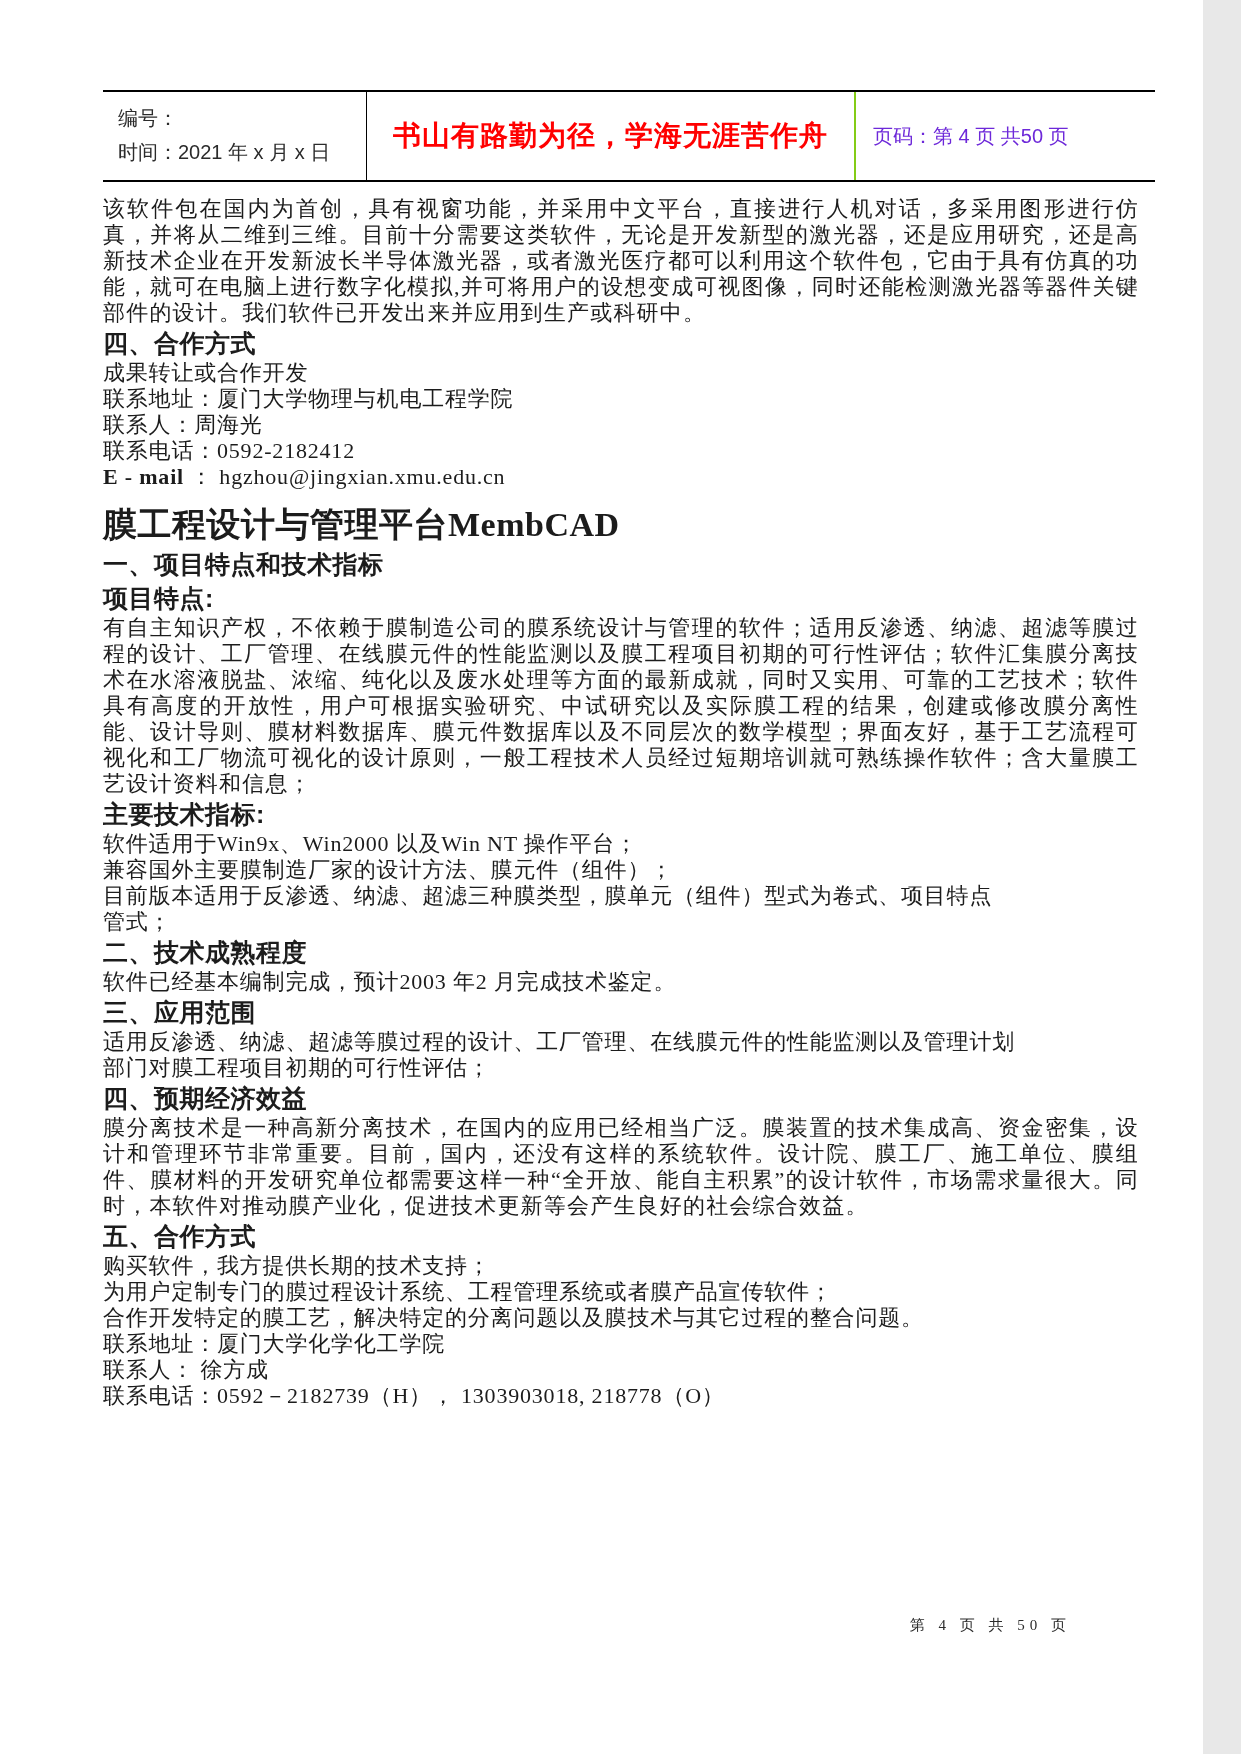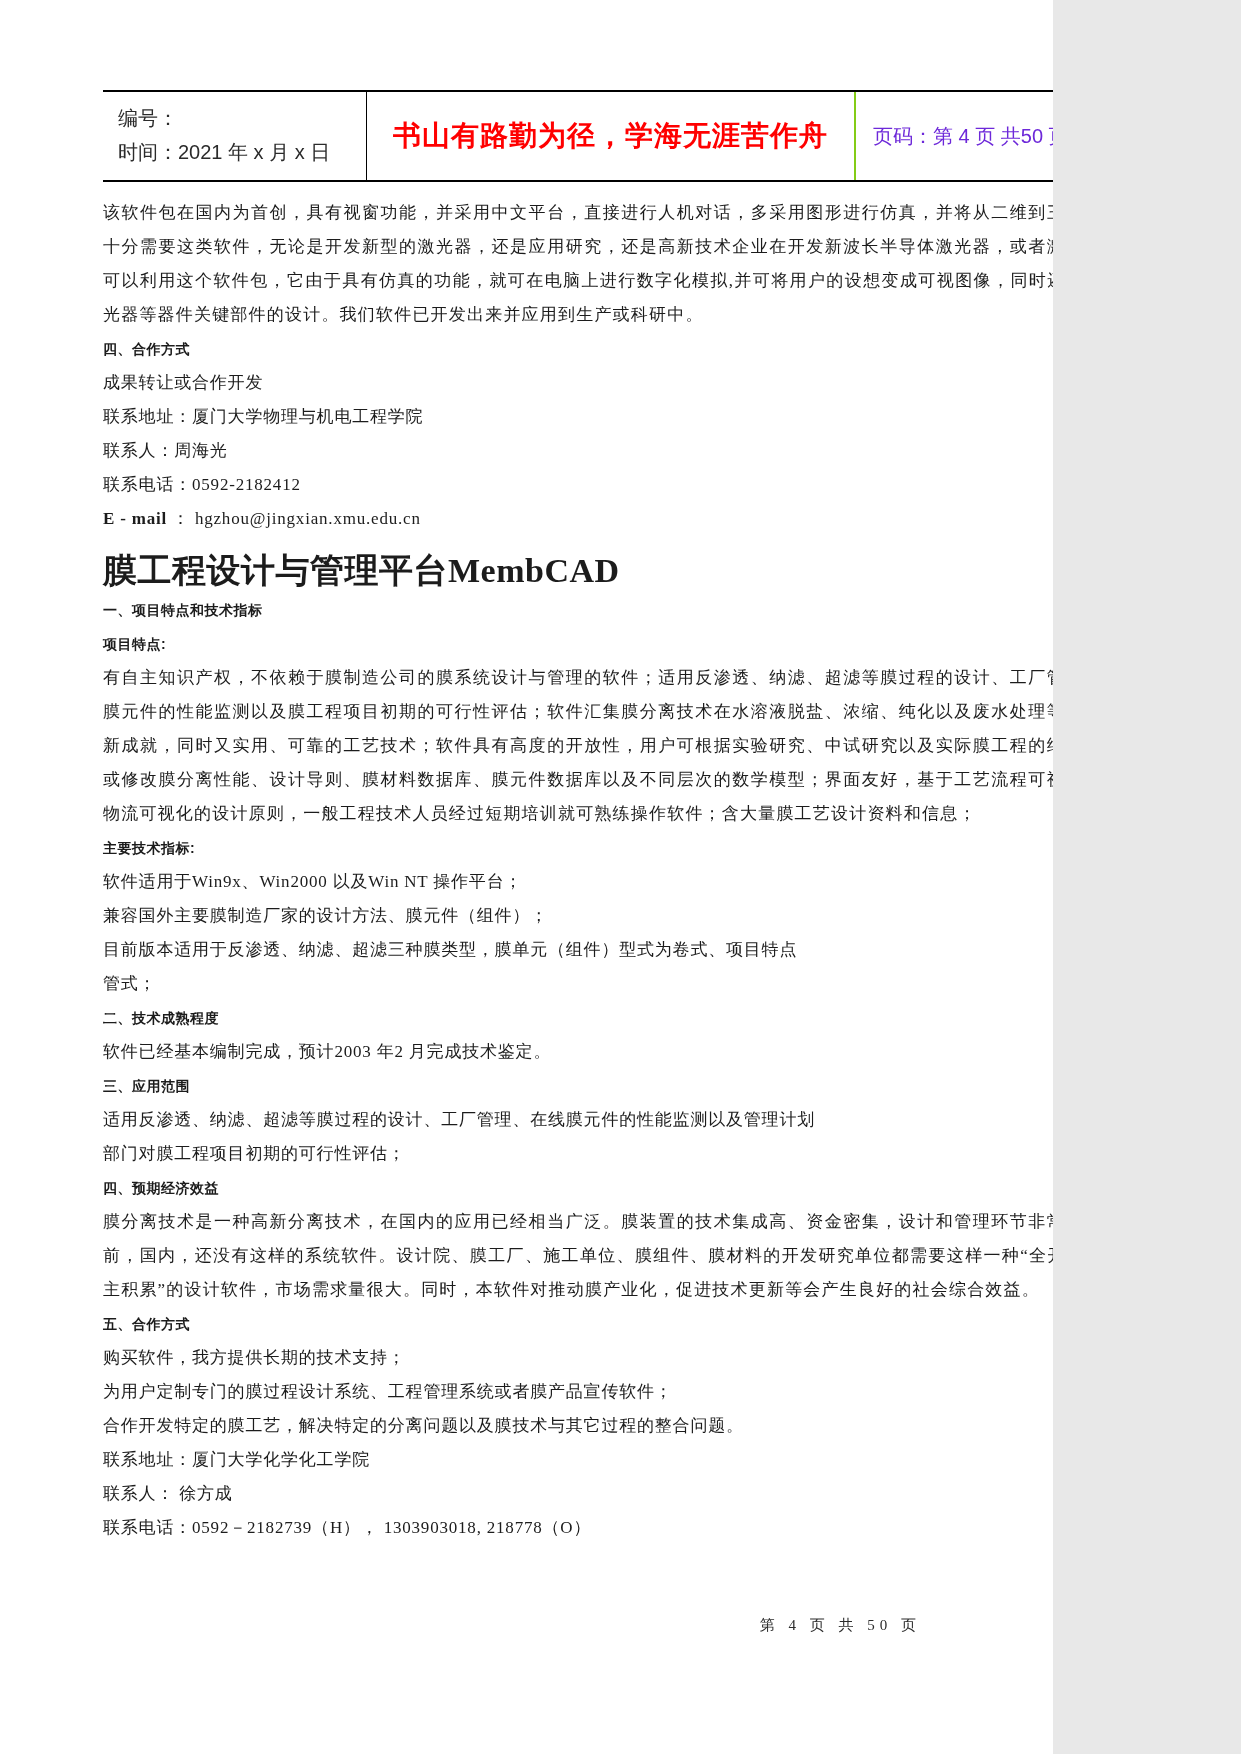--- a/index.html
+++ b/index.html
@@ -1,19 +1,19 @@
 <!DOCTYPE html>
 <html><head>
 <meta charset="utf-8">
 <style>
   * { margin:0; padding:0; box-sizing:border-box; }
   html,body { background:#e8e8e8; }
   .page {
     position:relative;
-    width:1053px; height:1754px;
+    width:1203px; height:1754px;
     background:#ffffff;
     font-family:"Liberation Serif","DejaVu Serif",serif;
     color:#1c1c1c;
     overflow:hidden;
   }
   
   .header-table {
     position:absolute; left:103px; top:90px; width:1052px; height:92px;
     border-top:2px solid #000; border-bottom:2px solid #000;
     display:flex; align-items:stretch;
@@ -34,26 +34,26 @@
   }
   .cell-page {
     flex:1; display:flex; align-items:center; padding-left:17px;
     font-family:"Liberation Sans","DejaVu Sans",sans-serif;
     font-size:20px; color:#6d28d9;
   }
   
   .doc {
     position:absolute; left:103px; top:196px; width:1036px;
   }
-  .blk { font-size:17px; line-height:34px; }
+  .blk { font-size:22px; line-height:26px; }
   .para { text-align:justify; text-justify:inter-character; letter-spacing:1.2px; }
   .line { letter-spacing:0.8px; }
   .h2, .h3 {
     font-family:"Liberation Sans","DejaVu Sans",sans-serif;
-    font-weight:bold; font-size:14px; line-height:34px; letter-spacing:0.5px;
+    font-weight:bold; font-size:25px; line-height:34px; letter-spacing:0.5px;
   }
   .h1 {
     font-family:"Liberation Sans","DejaVu Sans",sans-serif;
     font-weight:bold; font-size:34px; line-height:44px;
     margin:12px 0 0 0; letter-spacing:0.5px;
   }
   .h1 .en { font-family:"Liberation Serif","DejaVu Serif",serif; }
   .b { font-weight:bold; }
   
   .footer {

